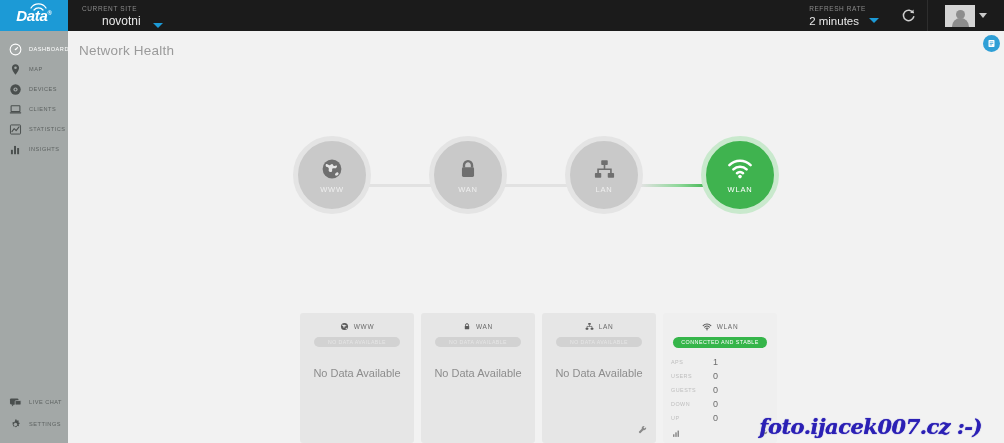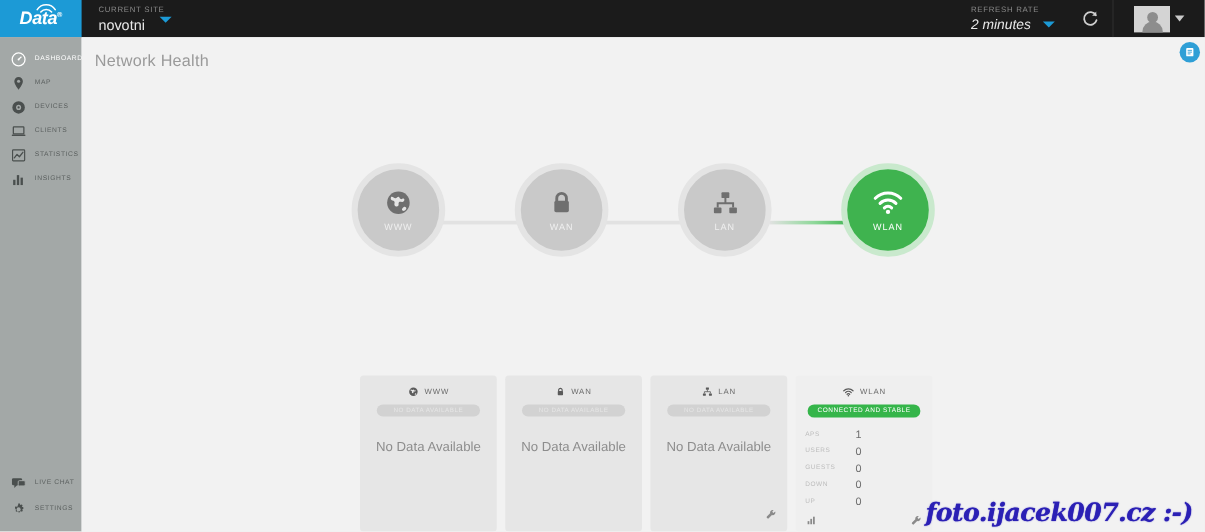--- a/index.html
+++ b/index.html
@@ -9,26 +9,26 @@
     -webkit-font-smoothing:antialiased;
   }
   
   .topbar{position:absolute;left:0;top:0;width:1004px;height:31px;background:#1b1b1b;display:flex;align-items:stretch;}
   .logo-box{width:68px;height:31px;background:#1c9ad6;display:flex;align-items:center;justify-content:center;position:relative;}
   .logo-text{color:#fff;font-size:15px;font-weight:bold;font-style:italic;letter-spacing:-.3px;position:relative;font-family:"Liberation Sans",sans-serif;}
   .logo-text .reg{font-size:6px;vertical-align:super;font-style:normal;}
   .logo-arcs{position:absolute;left:30px;top:2px;width:17px;height:9px;}
   .site-box{display:flex;flex-direction:column;justify-content:center;padding-left:14px;min-width:150px;}
   .mini-label{color:#8a8a8a;font-size:6.5px;letter-spacing:.6px;text-transform:uppercase;line-height:10px;}
-  .site-row{display:flex;align-items:flex-start;gap:12px;}
+  .site-row{display:flex;align-items:flex-end;gap:12px;margin-left:20px;}
   .site-val{color:#e8e8e8;font-size:12px;line-height:14px;}
   .caret{width:0;height:0;border-left:5px solid transparent;border-right:5px solid transparent;border-top:5px solid #1c9ad6;}
   .topbar-spacer{flex:1;}
   .refresh-box{display:flex;flex-direction:column;justify-content:center;padding-right:10px;}
-  .refresh-row{display:flex;align-items:center;gap:10px;font-style:italic;}
+  .refresh-row{display:flex;align-items:center;gap:10px;}
   .refresh-val{color:#e8e8e8;font-size:11.5px;line-height:14px;}
   .refresh-icon{width:38px;display:flex;align-items:center;justify-content:center;color:#cfcfcf;}
   .avatar-box{width:64px;border-left:1px solid #2e2e2e;display:flex;align-items:center;justify-content:center;gap:4px;padding:0 6px;}
   .avatar-head{width:9px;height:9px;border-radius:50%;background:#8d8d8d;position:relative;top:-1px;}
   .avatar-body{width:17px;height:9px;border-radius:9px 9px 0 0;background:#8d8d8d;position:absolute;bottom:0;}
   .avatar-wrap{position:relative;width:30px;height:22px;background:#d4d4d4;display:flex;align-items:center;justify-content:center;}
   .caret-w{width:0;height:0;border-left:4px solid transparent;border-right:4px solid transparent;border-top:5px solid #c9c9c9;}
 
   
   .sidebar{position:absolute;left:0;top:31px;width:68px;height:412px;background:#a3a8a7;}
@@ -70,21 +70,21 @@
   .nodata{position:absolute;left:0;top:54px;width:100%;text-align:center;font-size:11px;color:#8d8d8d;}
   .stats{margin-top:7px;}
   .stat-row{display:flex;align-items:center;height:14px;}
   .stat-k{width:42px;font-size:5.4px;letter-spacing:.5px;color:#bdbdbd;}
   .stat-v{font-size:9px;color:#6d6d6d;}
   .card-foot{position:absolute;left:0;bottom:5px;width:100%;display:flex;justify-content:space-between;padding:0 9px;box-sizing:border-box;color:#8a8a8a;}
   .foot-ico{cursor:pointer;display:flex;align-items:center;}
   .wrench-only{position:absolute;right:9px;bottom:5px;color:#8a8a8a;cursor:pointer;}
 
   
-  .watermark{position:absolute;right:10px;bottom:4px;font-family:"DejaVu Serif",serif;font-style:italic;font-weight:bold;font-size:21px;color:#2b20b5;letter-spacing:-.5px;white-space:nowrap;text-shadow:0 0 1px #2b20b5;margin-top:44px;}
+  .watermark{position:absolute;right:22px;bottom:4px;font-family:"DejaVu Serif",serif;font-style:italic;font-weight:bold;font-size:21px;color:#2b20b5;letter-spacing:-.5px;white-space:nowrap;text-shadow:0 0 1px #2b20b5;margin-top:44px;}
 </style>
 </head>
 <body>
 
 <div class="topbar">
   <div class="logo-box">
     <svg class="logo-arcs" viewBox="0 0 17 9">
       <path d="M1 6 A 9 9 0 0 1 16 6" stroke="#fff" stroke-width="1.3" fill="none" stroke-linecap="round"></path>
       <path d="M4 8 A 6 6 0 0 1 13 8" stroke="#fff" stroke-width="1.3" fill="none" stroke-linecap="round"></path>
     </svg>

